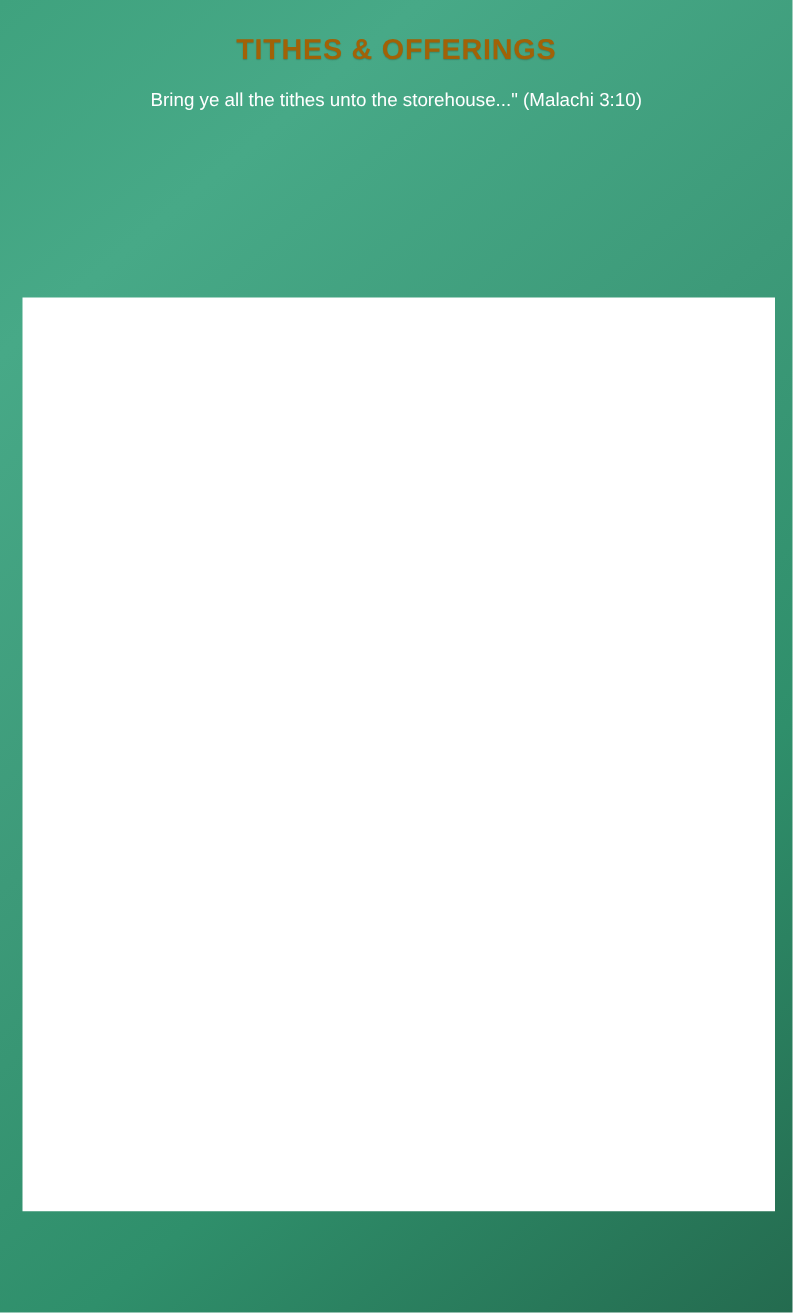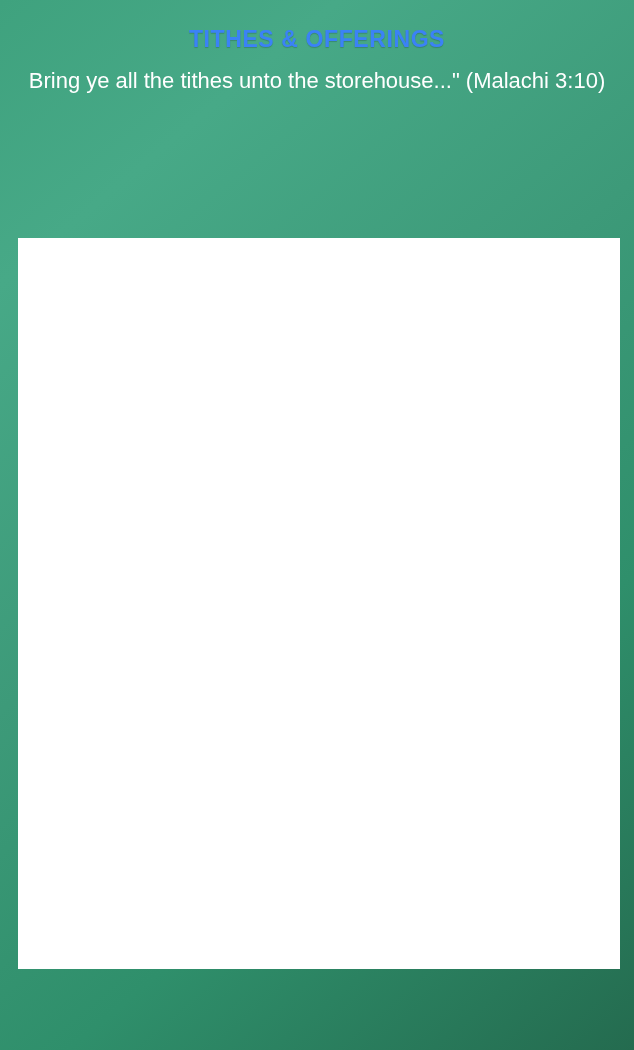--- a/index.html
+++ b/index.html
@@ -25,26 +25,26 @@
   .header {
     padding-top: 26px;
     text-align: center;
   }
 
   .title {
     font-size: 23px;
     font-weight: bold;
     letter-spacing: 0.6px;
     margin: 0 0 16px 0;
-    color: #3b82f6;
+    color: #a16207;
     text-shadow: 0 1px 1px rgba(0,0,0,0.18);
   }
 
   .verse {
-    font-size: 22px;
+    font-size: 15px;
     line-height: 23px;
     margin: 16px;
     color: #ffffff;
   }
 
   .verse-line {
     display: block;
   }
 
   

